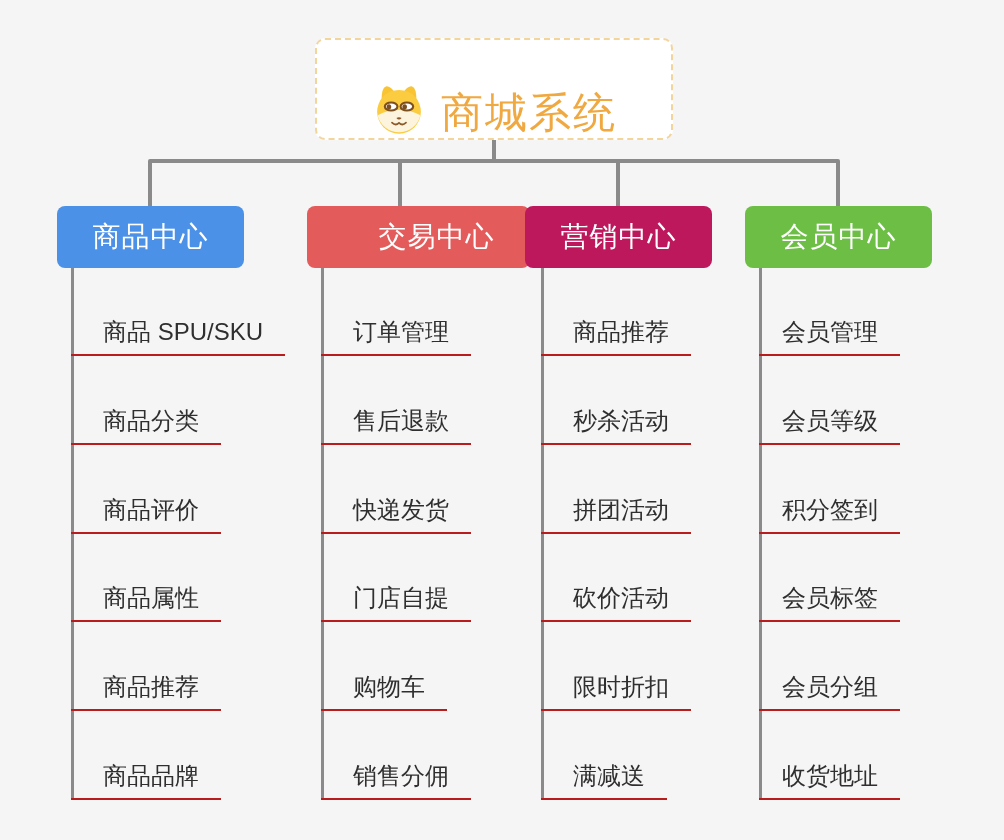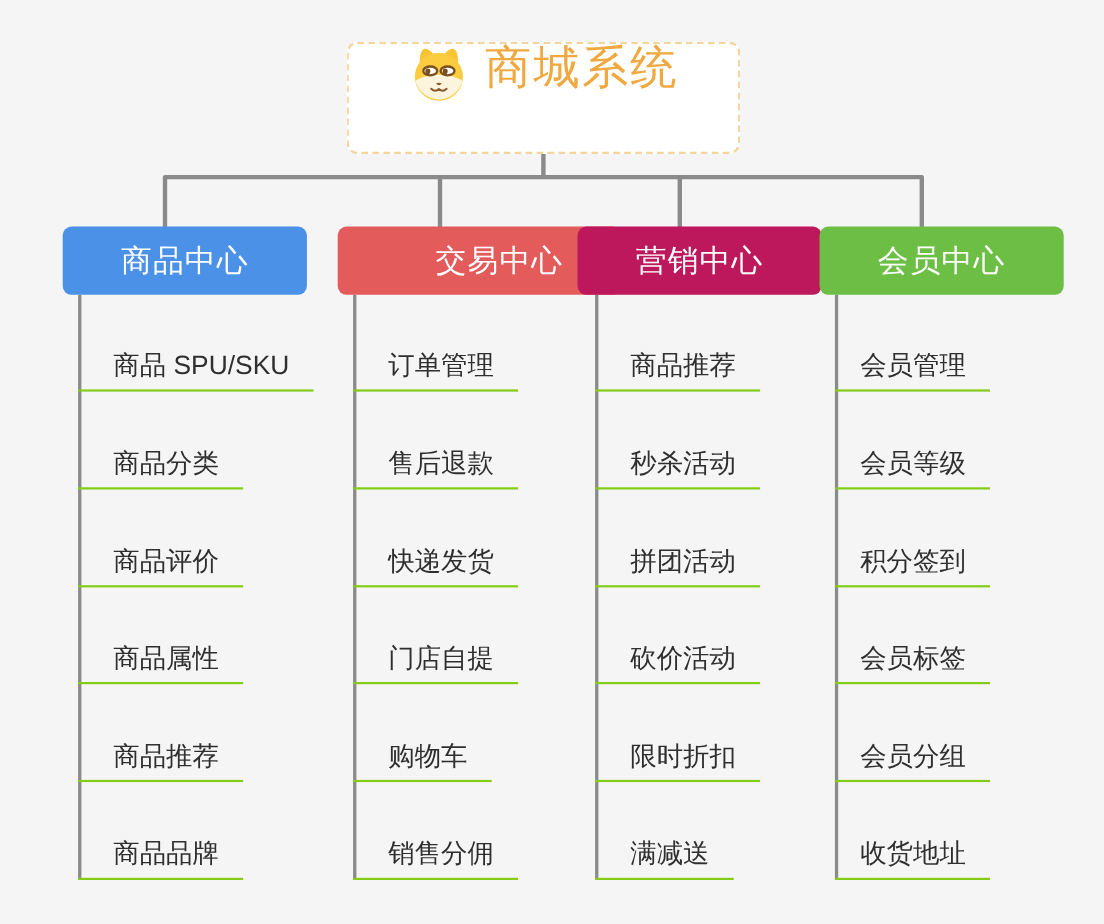--- a/index.html
+++ b/index.html
@@ -18,43 +18,43 @@
   .drop{top:161px;width:4px;height:46px;}
   .drop.d0{left:148px;} .drop.d1{left:398px;} .drop.d2{left:616px;} .drop.d3{left:836px;}
   .spine{top:268px;width:3px;height:531px;}
   .spine.s0{left:71px;} .spine.s1{left:321px;} .spine.s2{left:541px;} .spine.s3{left:759px;}
 
   
   .root-node{
     position:absolute;left:315px;top:38px;width:358px;height:102px;
     background:#ffffff;border:2px dashed #f3d49b;border-radius:10px;
     box-sizing:border-box;
-    display:flex;align-items:flex-start;justify-content:center;gap:14px;
+    display:flex;align-items:flex-end;justify-content:center;gap:14px;
   }
   .root-title{
     font-size:42px;color:#f0a840;letter-spacing:2px;line-height:1;
     padding-bottom:4px;
   }
   .dog{width:56px;height:56px;display:block;}
 
   
   .branch-node{
-    position:absolute;top:206px;width:222px;height:62px;
+    position:absolute;top:206px;width:187px;height:62px;
     border-radius:8px;color:#ffffff;font-size:28px;letter-spacing:1px;
     display:flex;align-items:center;justify-content:center;
   }
   .branch-node.b0{left:57px;}
   .branch-node.b1{left:307px;}
   .branch-node.b2{left:525px;}
   .branch-node.b3{left:745px;}
 
   
   .leaf{
     position:absolute;height:46px;box-sizing:border-box;
-    border-bottom:2px solid #84cc16;
+    border-bottom:2px solid #b91c1c;
     padding:0 22px 6px 32px;
     font-size:24px;color:#2f2f2f;white-space:nowrap;
     display:flex;align-items:flex-end;
   }
   .leaf.c0{left:71px;} .leaf.c1{left:321px;} .leaf.c2{left:541px;} .leaf.c3{left:759px;padding-left:23px;}
   .leaf.r0{top:310px;} .leaf.r1{top:399px;} .leaf.r2{top:488px;}
   .leaf.r3{top:576px;} .leaf.r4{top:665px;} .leaf.r5{top:754px;}
 </style>
 </head>
 <body>

